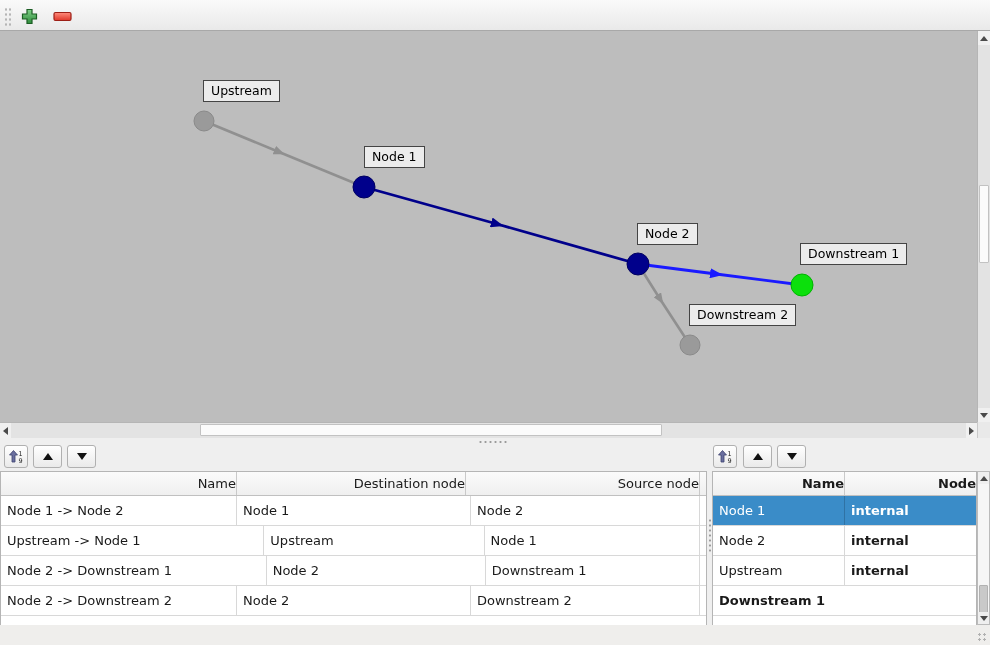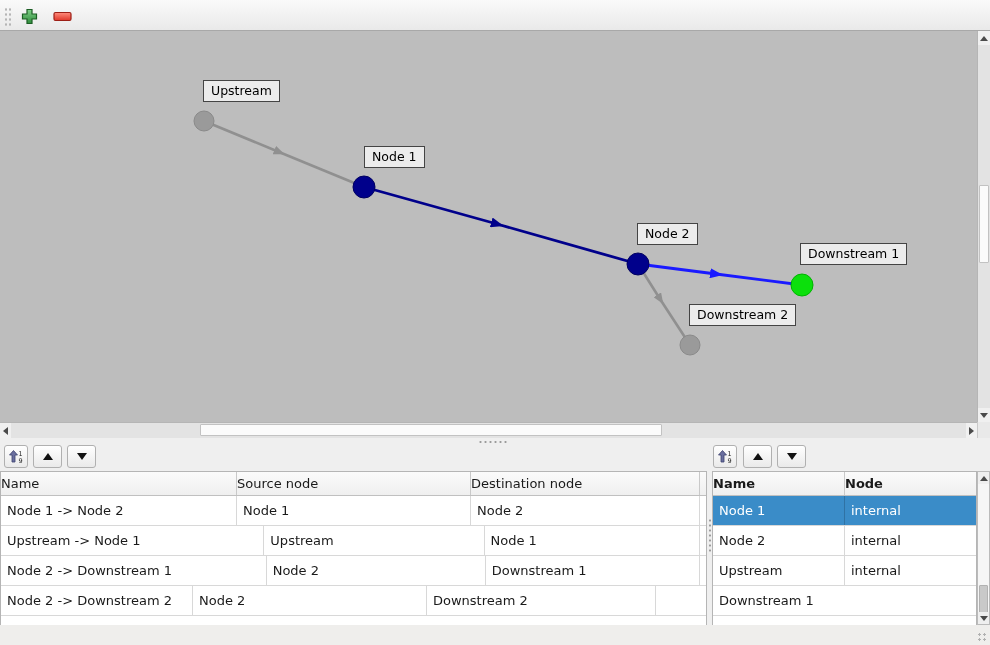--- a/index.html
+++ b/index.html
@@ -39,25 +39,25 @@
   #v-splitter .dots { position:absolute; left:1px; top:72px; width:4px; height:34px;
     background-image:radial-gradient(circle,#9b9b9b 1px,transparent 1.2px); background-size:4px 5px; }
 
   
   .mini-btn { position:absolute; top:445px; height:23px; background:linear-gradient(#ffffff,#eaeaea);
     border:1px solid #b0b0b0; border-radius:3px; display:flex; align-items:center; justify-content:center; }
 
   
   .table { position:absolute; top:471px; background:#fff; border:1px solid #b5b5b5; }
   .thead { display:flex; height:24px; background:linear-gradient(#fbfbfb,#efefef); border-bottom:1px solid #c0c0c0; }
-  .th { text-align:left; line-height:23px; border-right:1px solid #c9c9c9; overflow:hidden; white-space:nowrap; }
+  .th { text-align:right; line-height:23px; border-right:1px solid #c9c9c9; overflow:hidden; white-space:nowrap; }
   .th:last-child { border-right:none; }
   .tr { display:flex; height:30px; border-bottom:1px solid #d8d8d8; background:#fff; }
   .td { padding-left:6px; line-height:29px; border-right:1px solid #d8d8d8; overflow:hidden; white-space:nowrap; }
-  .td:last-child { border-right:none; }
+  .td:last-child { border-right:none;font-weight:bold; }
   .tr.selected { background:#3a8cc8; color:#fff; }
   .tr.selected .td { border-right-color:rgba(0,0,0,0.18); }
   .filler { height:9px; background:#fff; }
   #edge-table .th, #edge-table .td { font-weight:normal; }
   #node-table .th { font-weight:bold; }
 
   
   #table-vscroll { position:absolute; left:977px; top:471px; width:13px; height:154px; background:#f6f6f6; border:1px solid #bbbbbb; }
   #table-vscroll .sb-btn { left:0; width:11px; height:12px; background:#efefef; }
   #table-vscroll .sb-thumb { left:1px; width:9px; background:#c9c9c9; border:1px solid #b2b2b2; }
@@ -184,22 +184,22 @@
     <div class="tri-down" style="border-top-color:#111; border-left-width:5px; border-right-width:5px; border-top-width:7px;"></div>
   </button>
 
   <div id="v-splitter">
     <div class="dots"></div>
   </div>
 
   <div id="edge-table" class="table" style="left:0; width:707px; height:154px;">
     <div class="thead">
       <div class="th" style="width:236px;">Name</div>
+      <div class="th" style="width:229px;">Destination node</div>
       <div class="th" style="width:234px;">Source node</div>
-      <div class="th" style="width:229px;">Destination node</div>
       <div class="th" style="width:6px;"></div>
     </div>
     <div class="tr">
       <div class="td" style="width:236px;">Node 1 -&gt; Node 2</div>
       <div class="td" style="width:234px;">Node 1</div>
       <div class="td" style="width:229px;">Node 2</div>
       <div class="td" style="width:6px;"></div>
     </div>
     <div class="tr">
       <div class="td" style="width:280px;">Upstream -&gt; Node 1</div>
@@ -207,21 +207,21 @@
       <div class="td" style="width:229px;">Node 1</div>
       <div class="td" style="width:6px;"></div>
     </div>
     <div class="tr">
       <div class="td" style="width:284px;">Node 2 -&gt; Downstream 1</div>
       <div class="td" style="width:234px;">Node 2</div>
       <div class="td" style="width:229px;">Downstream 1</div>
       <div class="td" style="width:6px;"></div>
     </div>
     <div class="tr">
-      <div class="td" style="width:192px;">Node 2 -&gt; Downstream 2</div>
+      <div class="td" style="width:236px;">Node 2 -&gt; Downstream 2</div>
       <div class="td" style="width:234px;">Node 2</div>
       <div class="td" style="width:229px;">Downstream 2</div>
       <div class="td" style="width:6px;"></div>
     </div>
     <div class="filler"></div>
   </div>
 
   <div id="node-table" class="table" style="left:712px; width:265px; height:154px;">
     <div class="thead">
       <div class="th" style="width:132px;">Name</div>

